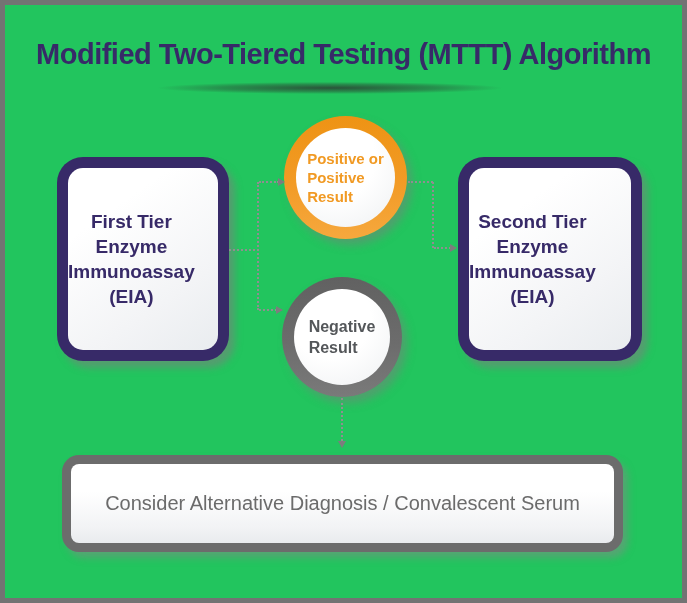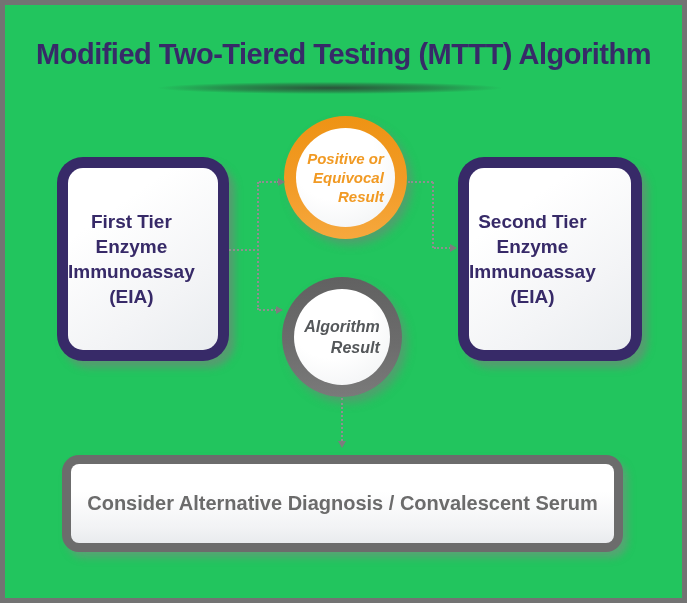--- a/index.html
+++ b/index.html
@@ -51,33 +51,33 @@
     background:linear-gradient(180deg,#ee9314 0%,#f29b26 55%,#f6a83e 100%);
     box-shadow:5px 6px 8px rgba(125,125,125,0.5);
   }
   .circle-positive .node-text{color:#f19a24;font-size:15px;line-height:19px;}
   .circle-negative{
     left:277px;top:272px;width:120px;height:120px;
     background:linear-gradient(180deg,#616161 0%,#6c6c6c 55%,#7a7a7a 100%);
     box-shadow:5px 6px 8px rgba(125,125,125,0.5);
   }
   .circle-negative .node-text{color:#54575a;font-size:16px;line-height:21px;}
-  .node-text{text-align:right;font-weight:bold;font-style:italic;}
+  .node-text{text-align:left;font-weight:bold;}
   
   .outcome-box{
     position:absolute;left:57px;top:450px;width:561px;height:97px;
     background:#6c6c6c;border-radius:17px;
     box-shadow:5px 6px 7px rgba(135,135,135,0.5);
   }
   .outcome-box .inner{
     position:absolute;inset:9px;border-radius:8px;
     background:linear-gradient(180deg,#ffffff 35%,#f2f3f5 80%,#e9ebee 100%);
     display:flex;align-items:center;justify-content:center;
   }
-  .outcome-text{font-size:20px;font-weight:bold;color:#6b6b6b;text-align:left;}
+  .outcome-text{font-size:20px;font-weight:normal;color:#6b6b6b;text-align:left;}
   
   .dot-h{position:absolute;height:0;border-top:2px dotted #8f8f8f;}
   .dot-v{position:absolute;width:0;border-left:2px dotted #8f8f8f;}
   .arrow-right{
     position:absolute;width:0;height:0;
     border-left:7px solid #7d7d7d;
     border-top:4px solid transparent;border-bottom:4px solid transparent;
   }
   .arrow-down{
     position:absolute;width:0;height:0;
@@ -112,30 +112,30 @@
         <div>Immunoassay</div>
         <div>(EIA)</div>
       </div>
     </div>
   </div>
 
   <div class="circle circle-positive">
     <div class="inner">
       <div class="node-text">
         <div>Positive or</div>
-        <div>Equivocal</div>
+        <div>Positive</div>
         <div>Result</div>
       </div>
     </div>
   </div>
 
   <div class="circle circle-negative">
     <div class="inner">
       <div class="node-text">
-        <div>Algorithm</div>
+        <div>Negative</div>
         <div>Result</div>
       </div>
     </div>
   </div>
 
   <div class="outcome-box">
     <div class="inner">
       <div class="outcome-text">Consider Alternative Diagnosis / Convalescent Serum</div>
     </div>
   </div>

